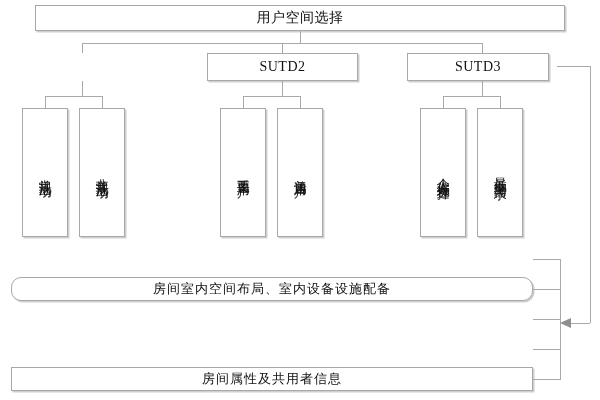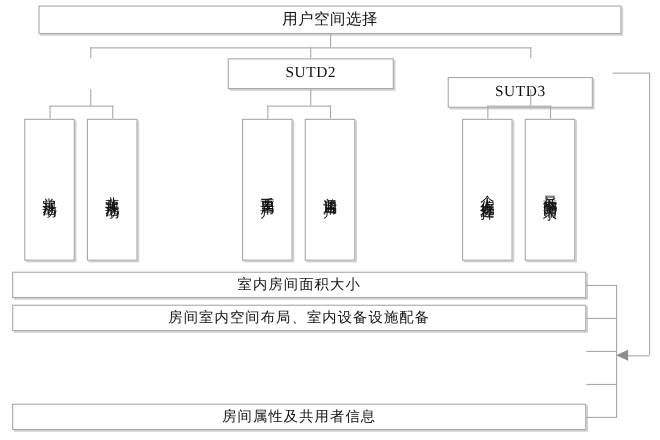--- a/index.html
+++ b/index.html
@@ -82,21 +82,21 @@
 
   <div class="line hline" style="left:82px; top:43px; width:401px;"></div>
 
   <div class="line vline" style="left:82px; top:43px; height:10px;"></div>
   <div class="line vline" style="left:282px; top:43px; height:10px;"></div>
   <div class="line vline" style="left:482px; top:43px; height:10px;"></div>
 
   <div class="box shadow sutd-box" style="left:207px; top:53px; width:151px; height:28px;">
     <span>SUTD2</span>
   </div>
-  <div class="box shadow sutd-box" style="left:407px; top:53px; width:132px; height:28px;margin-top:17px;">
+  <div class="box shadow sutd-box" style="left:407px; top:53px; width:142px; height:28px;">
     <span>SUTD3</span>
   </div>
 
   <div class="line vline" style="left:82px; top:81px; height:15px;"></div>
   <div class="line hline" style="left:45px; top:96px; width:58px;"></div>
   <div class="line vline" style="left:45px; top:96px; height:12px;"></div>
   <div class="line vline" style="left:102px; top:96px; height:12px;"></div>
 
   <div class="line vline" style="left:282px; top:81px; height:15px;"></div>
   <div class="line hline" style="left:243px; top:96px; width:58px;"></div>
@@ -122,24 +122,21 @@
     <span>普通用户</span>
   </div>
 
   <div class="box shadow leaf-box" style="left:420px; top:108px; width:46px; height:129px;">
     <span>个人偏好选择</span>
   </div>
   <div class="box shadow leaf-box" style="left:477px; top:108px; width:46px; height:129px;">
     <span>最低空间需求</span>
   </div>
 
-  <div class="box shadow attr-box" style="left:11px; top:247px; width:522px; height:24px;">
-    <span>室内房间面积大小</span>
-  </div>
-  <div class="box shadow attr-box" style="left:11px; top:277px; width:522px; height:24px;">
+  <div class="box shadow attr-box" style="left:11px; top:277px; width:522px; height:24px;border-radius:10px;">
     <span>房间室内空间布局、室内设备设施配备</span>
   </div>
   <div class="box shadow attr-box" style="left:11px; top:367px; width:522px; height:24px;">
     <span>房间属性及共用者信息</span>
   </div>
 
   <div class="line hline" style="left:533px; top:259px; width:27px;"></div>
   <div class="line hline" style="left:533px; top:289px; width:27px;"></div>
   <div class="line hline" style="left:533px; top:319px; width:27px;"></div>
   <div class="line hline" style="left:533px; top:349px; width:27px;"></div>

